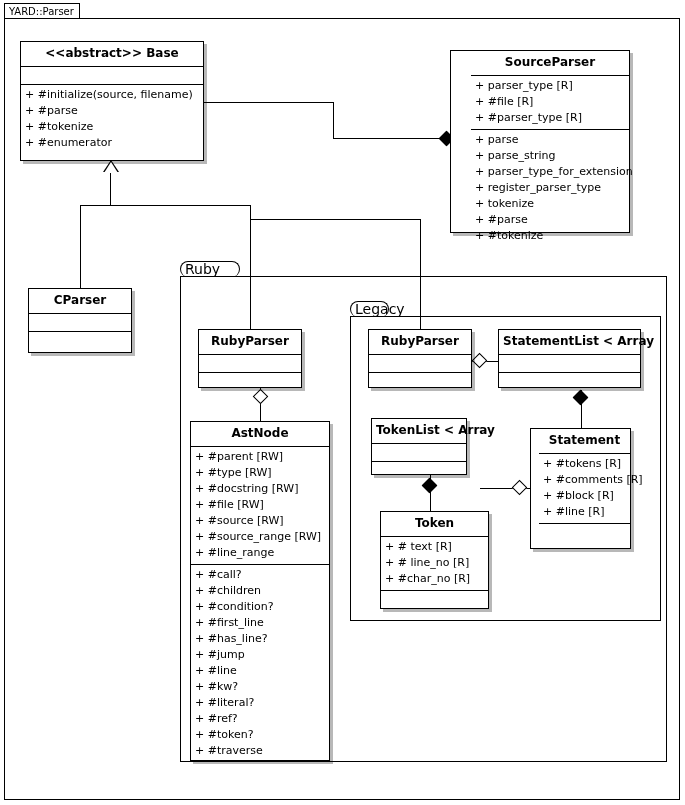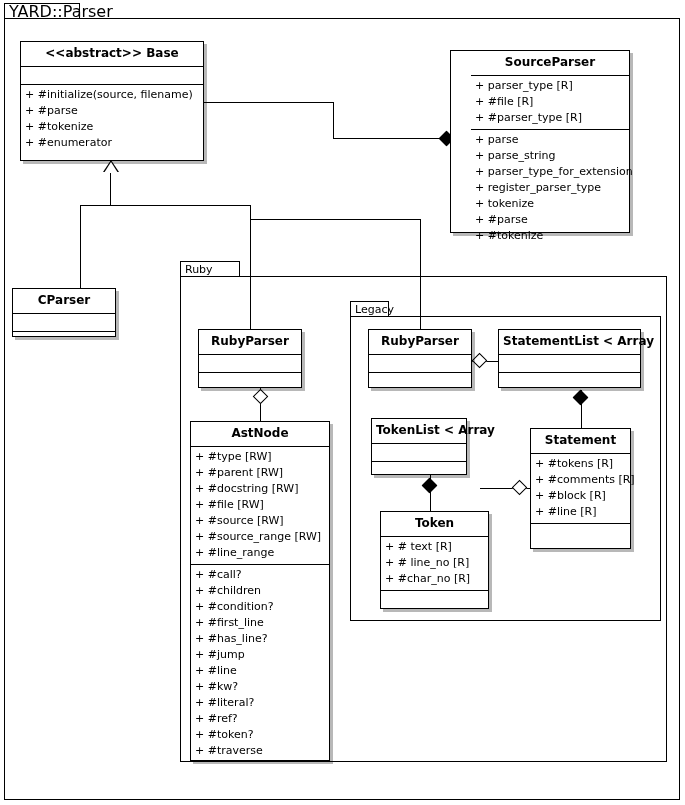--- a/index.html
+++ b/index.html
@@ -24,28 +24,29 @@
     border: 1px solid #000;
     background: #ffffff;
     box-sizing: border-box;
   }
   .pkg-tab {
     position: absolute;
     border: 1px solid #000;
     border-bottom: none;
     background: #ffffff;
     box-sizing: border-box;
-    font-size: 16px;
+    font-size: 10px;
     line-height: 15px;
     padding: 0 4px;
     white-space: nowrap;
     color: #000;
   }
   .pkg-tab.inner {
-    font-size: 11px;
+    font-size: 14px;
+    border-radius: 8px;
   }
 
   
   .cls {
     position: absolute;
     border: 1px solid #000;
     background: #ffffff;
     box-sizing: border-box;
     box-shadow: 3px 3px 0 0 rgba(0,0,0,0.28);
   }
@@ -182,21 +183,21 @@
       <div class="cls-row">+ parse</div>
       <div class="cls-row">+ parse_string</div>
       <div class="cls-row">+ parser_type_for_extension</div>
       <div class="cls-row">+ register_parser_type</div>
       <div class="cls-row">+ tokenize</div>
       <div class="cls-row">+ #parse</div>
       <div class="cls-row">+ #tokenize</div>
     </div>
   </div>
 
-  <div class="cls" style="left:12px; top:288px; width:104px; height:49px;">
+  <div class="cls" style="left:28px; top:288px; width:104px; height:65px;">
     <div class="cls-title">CParser</div>
     <div class="cls-section empty"></div>
     <div class="cls-section empty"></div>
   </div>
 
   <div class="cls" style="left:198px; top:329px; width:104px; height:59px;">
     <div class="cls-title">RubyParser</div>
     <div class="cls-section empty"></div>
     <div class="cls-section empty"></div>
   </div>
@@ -212,21 +213,21 @@
     <div class="cls-section empty"></div>
     <div class="cls-section empty"></div>
   </div>
 
   <div class="cls" style="left:371px; top:418px; width:96px; height:57px;">
     <div class="cls-title">TokenList &lt; Array</div>
     <div class="cls-section empty"></div>
     <div class="cls-section empty"></div>
   </div>
 
-  <div class="cls" style="left:530px; top:428px; width:101px; height:121px;">
+  <div class="cls" style="left:530px; top:428px; width:101px; height:121px;padding-left:8px;">
     <div class="cls-title">Statement</div>
     <div class="cls-section sec-pad">
       <div class="cls-row">+ #tokens [R]</div>
       <div class="cls-row">+ #comments [R]</div>
       <div class="cls-row">+ #block [R]</div>
       <div class="cls-row">+ #line [R]</div>
     </div>
     <div class="cls-section empty"></div>
   </div>
 
@@ -236,22 +237,22 @@
       <div class="cls-row">+ # text [R]</div>
       <div class="cls-row">+ # line_no [R]</div>
       <div class="cls-row">+ #char_no [R]</div>
     </div>
     <div class="cls-section empty"></div>
   </div>
 
   <div class="cls" style="left:190px; top:421px; width:140px; height:340px;">
     <div class="cls-title">AstNode</div>
     <div class="cls-section sec-pad">
+      <div class="cls-row">+ #parent [RW]</div>
       <div class="cls-row">+ #type [RW]</div>
-      <div class="cls-row">+ #parent [RW]</div>
       <div class="cls-row">+ #docstring [RW]</div>
       <div class="cls-row">+ #file [RW]</div>
       <div class="cls-row">+ #source [RW]</div>
       <div class="cls-row">+ #source_range [RW]</div>
       <div class="cls-row">+ #line_range</div>
     </div>
     <div class="cls-section sec-pad">
       <div class="cls-row">+ #call?</div>
       <div class="cls-row">+ #children</div>
       <div class="cls-row">+ #condition?</div>

